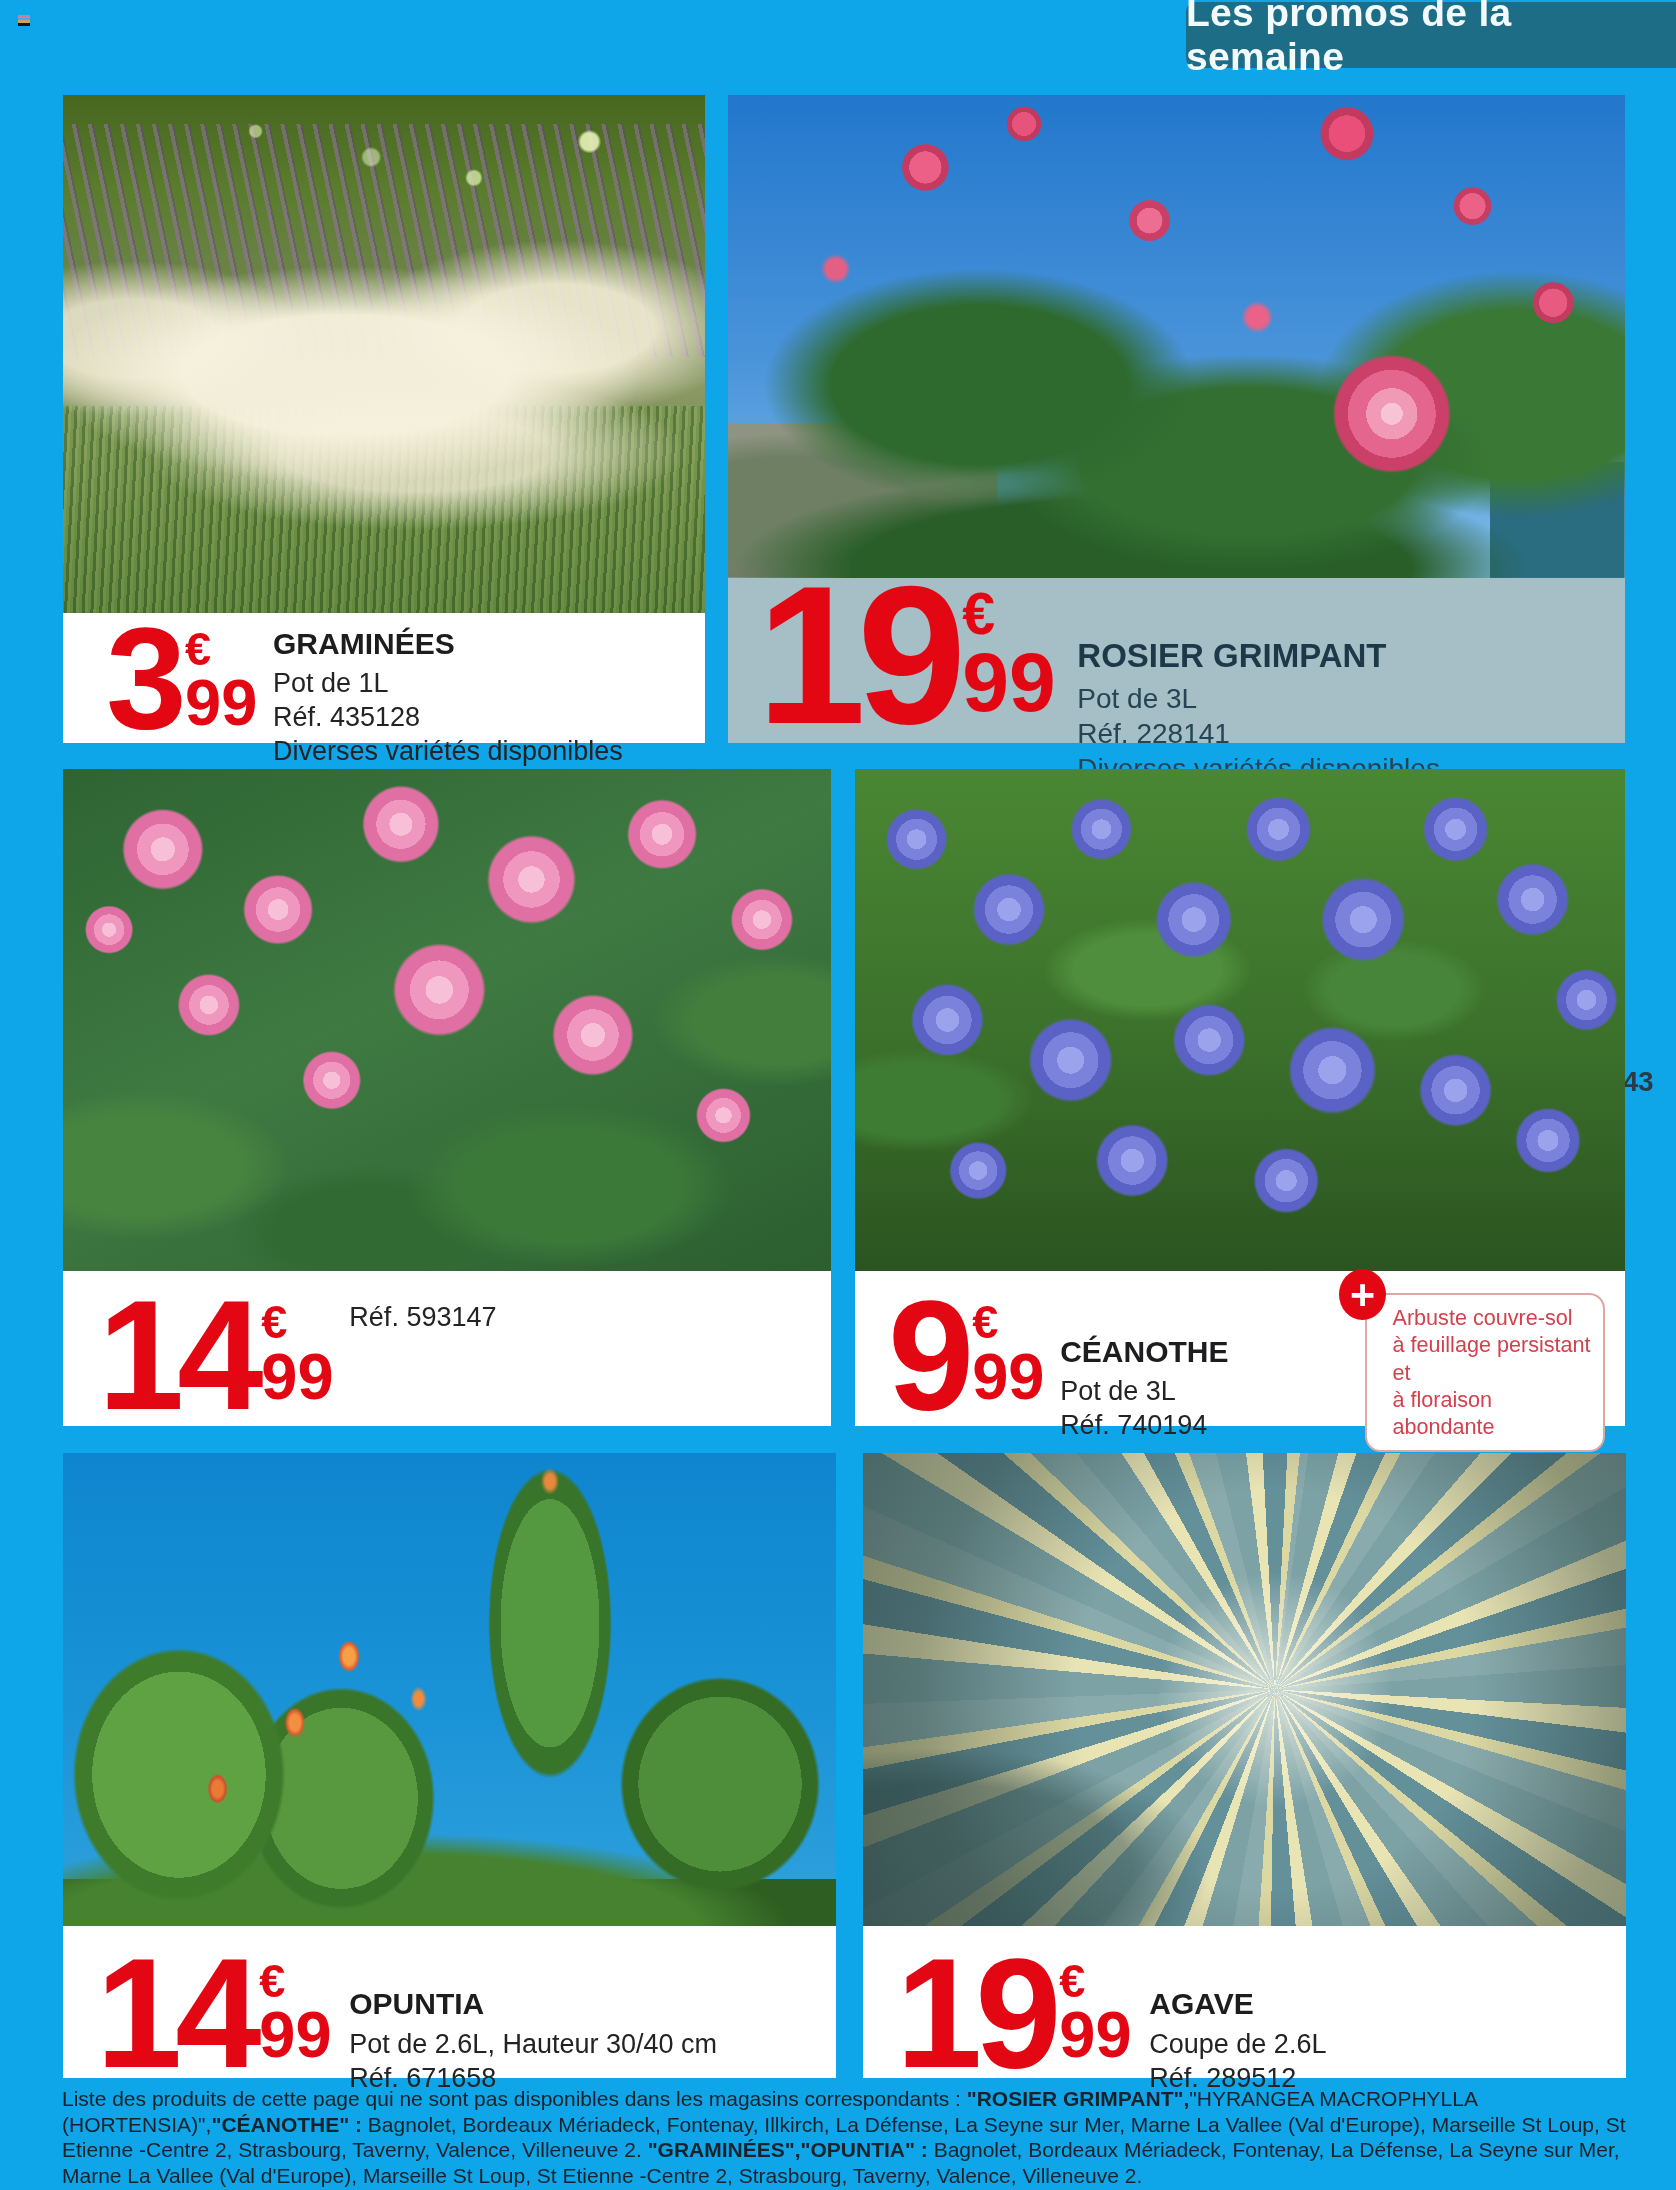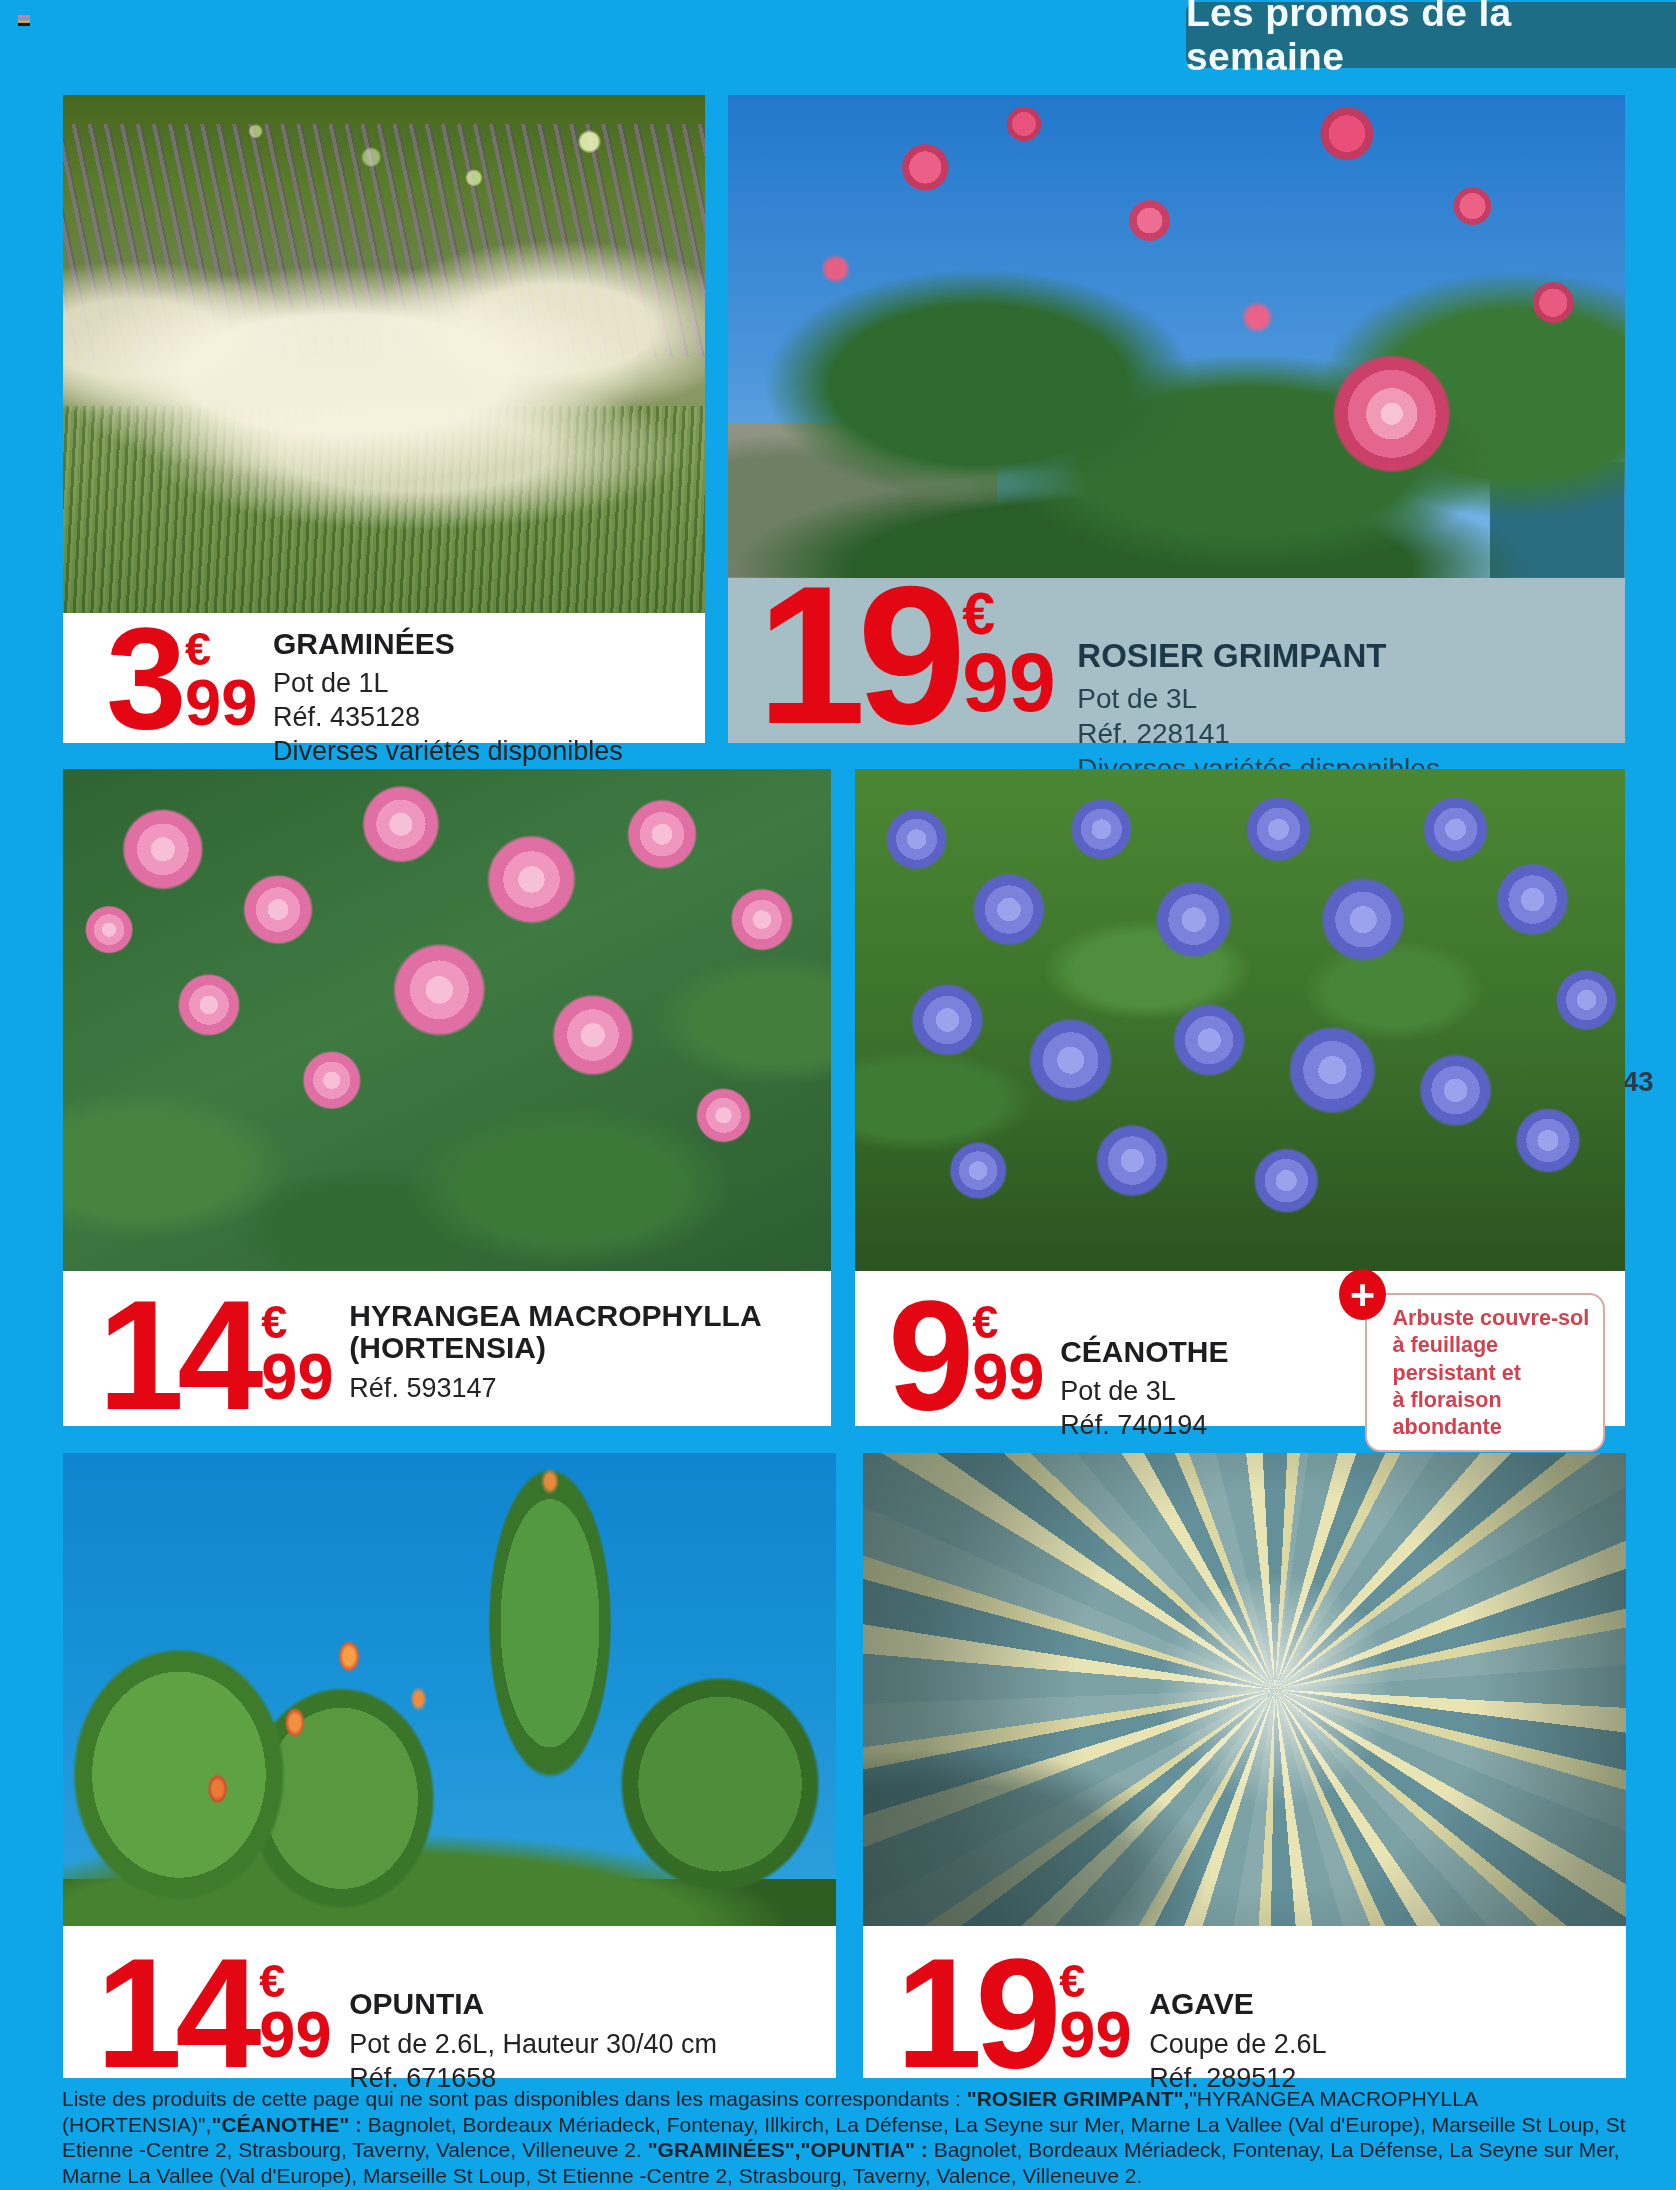--- a/index.html
+++ b/index.html
@@ -84,21 +84,21 @@
   .card--opuntia .info, .card--agave .info { padding:29px 15.7px 0 33px; }
   .card--opuntia .price, .card--agave .price { min-width:176px; }
   .card--opuntia .desc, .card--agave .desc { margin-top:33px; margin-left:17.6px; }
 
   
   .callout-box {
     position:absolute; left:510px; top:524px; width:240px; box-sizing:border-box;
     background:#fff; border:2px solid #dca8a2; border-radius:15.7px;
     padding:8.8px 9.8px 8.8px 25.5px;
   }
-  .callout-box p { margin:0; font-size:21.6px; line-height:1.27; font-weight:700; color:#d4414e; }
+  .callout-box p { margin:0; font-size:21.6px; line-height:1.27; font-weight:400; color:#d4414e; }
   .callout-badge {
     position:absolute; left:484px; top:500px; width:47px; height:51px;
     background:#e30613; border-radius:50%; color:#fff;
     display:flex; align-items:center; justify-content:center;
     font-size:43px; font-weight:700; line-height:1; z-index:2;
   }
 
   
   .legal { position:absolute; left:62px; top:2086px; width:1605px; margin:0;
            font-size:21px; line-height:1.22; color:#18222b; }
@@ -262,21 +262,20 @@
     <div class="photo photo-hortensia"></div>
     <div class="info">
       <div class="price">
         <span class="int">14</span>
         <span class="frac">
           <span class="cur">€</span>
           <span class="cents">99</span>
         </span>
       </div>
       <div class="desc">
-        <h3>HYRANGEA MACROPHYLLA (HORTENSIA)</h3>
         <p>Réf. 593147</p>
       </div>
     </div>
   </section>
 
   <section class="card card--ceanothe">
     <div class="photo photo-ceanothe"></div>
     <div class="info">
       <div class="price">
         <span class="int">9</span>

